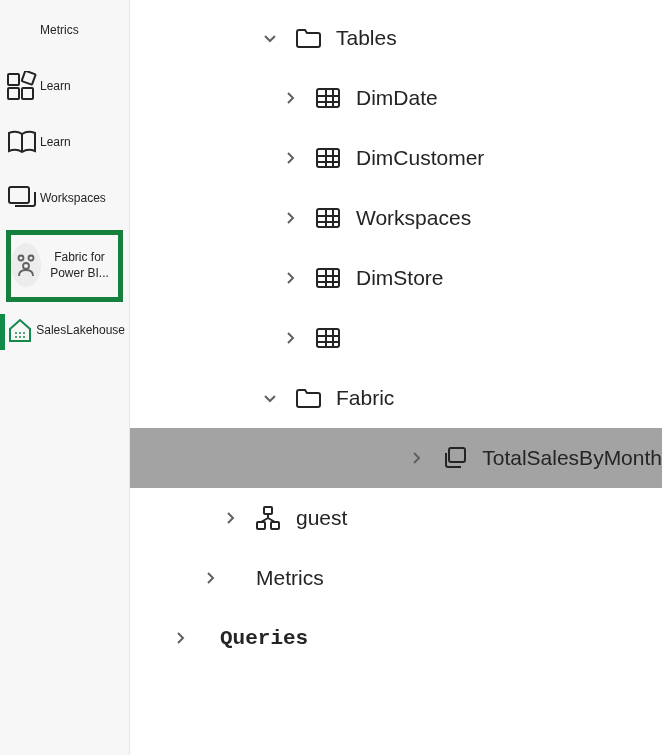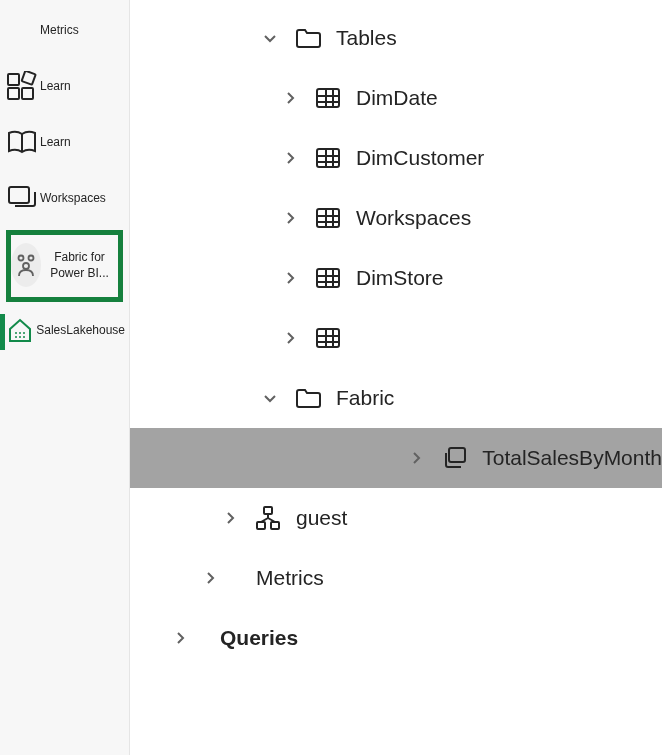--- a/index.html
+++ b/index.html
@@ -97,21 +97,21 @@
     align-items: center;
     justify-content: center;
     width: 32px;
   }
   .tree-label {
     white-space: nowrap;
   }
   .queries-label { font-weight: 600; }
   
   
-  .lvl0 { padding-left: 40px; }
+  .lvl0 { padding-left: 40px; font-family: Liberation Mono, monospace; }
   .lvl1 { padding-left: 90px; }
   .lvl2 { padding-left: 130px; }
   .lvl3 { padding-left: 150px; }
 
   svg { display: block; }
 </style>
 </head>
 <body>
 
 <div class="sidebar">

